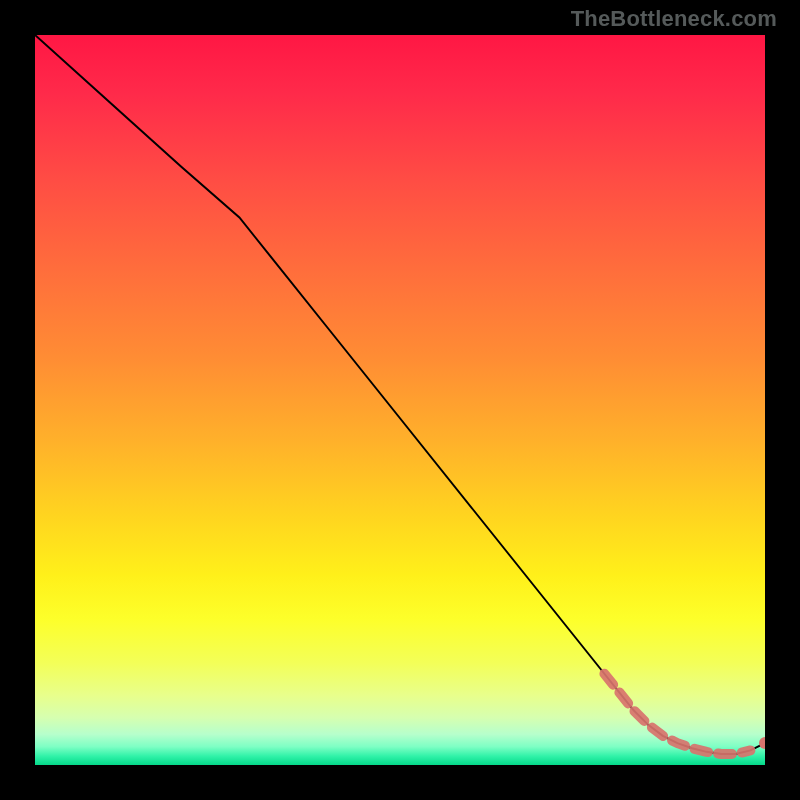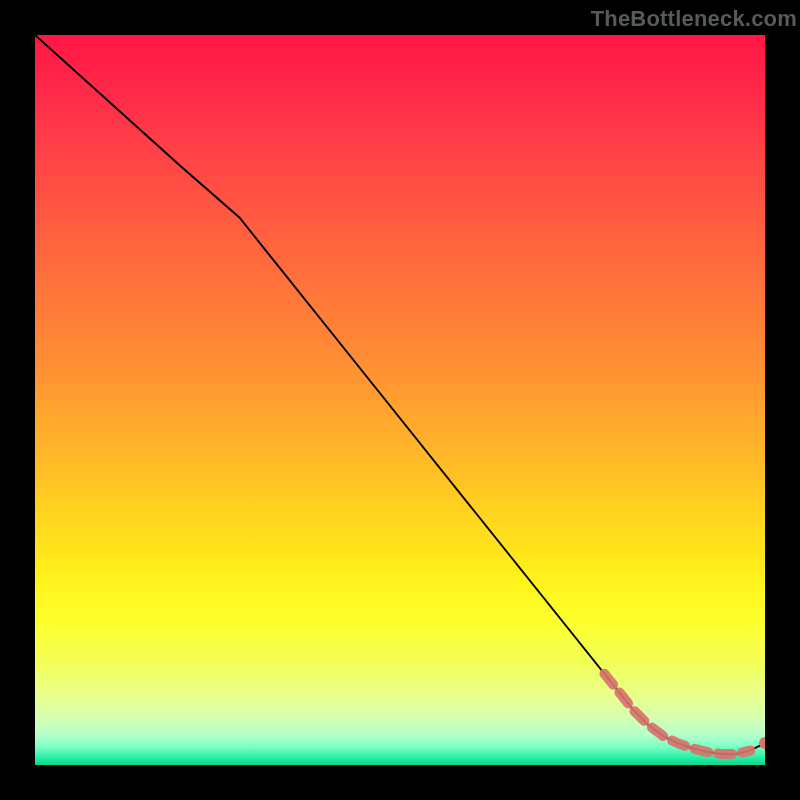--- a/index.html
+++ b/index.html
@@ -13,21 +13,21 @@
   }
   .stage {
     position: relative;
     width: 800px;
     height: 800px;
     background: #000;
   }
   .watermark {
     position: absolute;
     top: 6px;
-    right: 3px;
+    right: 23px;
     color: #555a5a;
     font-size: 22px;
     font-weight: 600;
     letter-spacing: 0.2px;
     user-select: none;
   }
   svg.plot {
     position: absolute;
     left: 35px;
     top: 35px;

